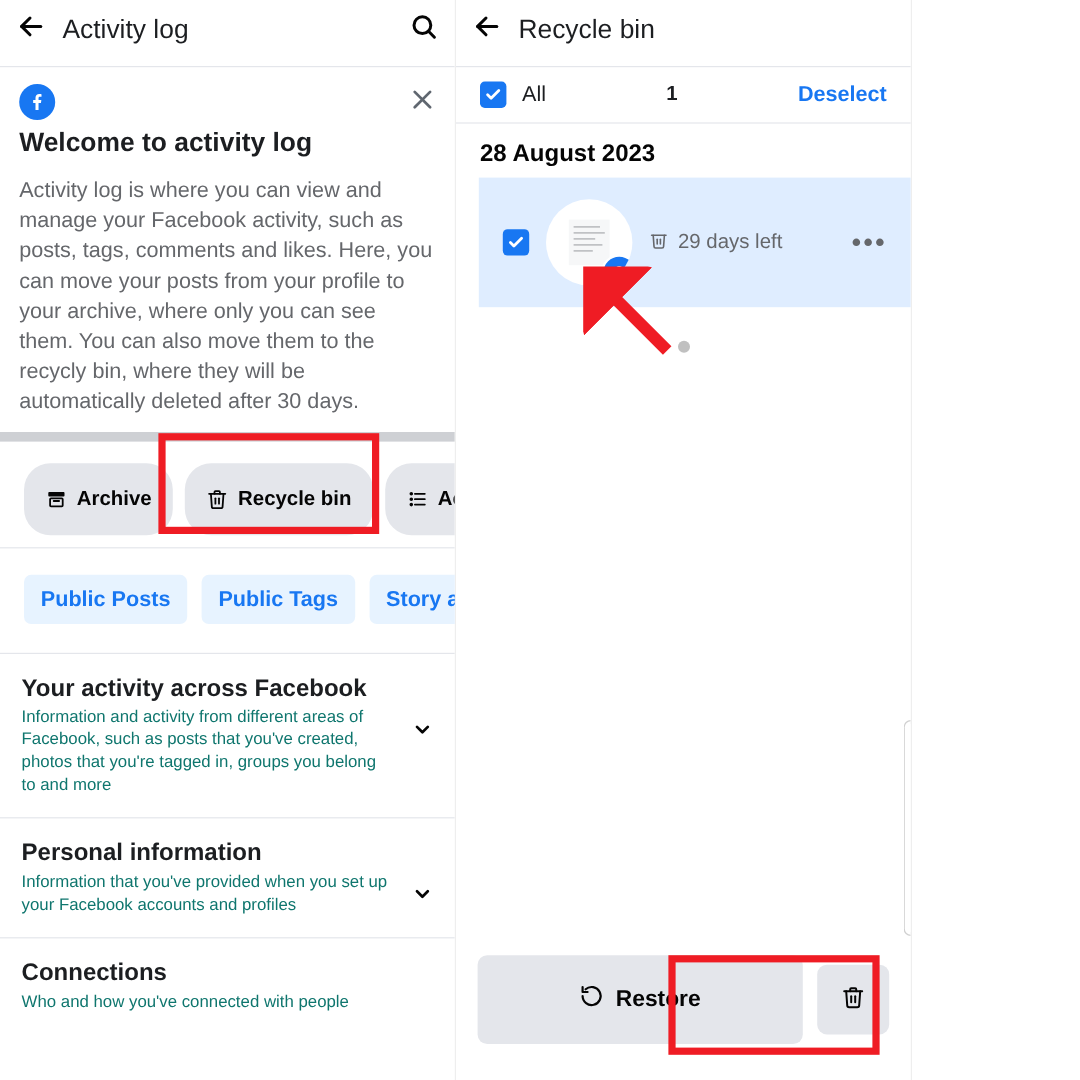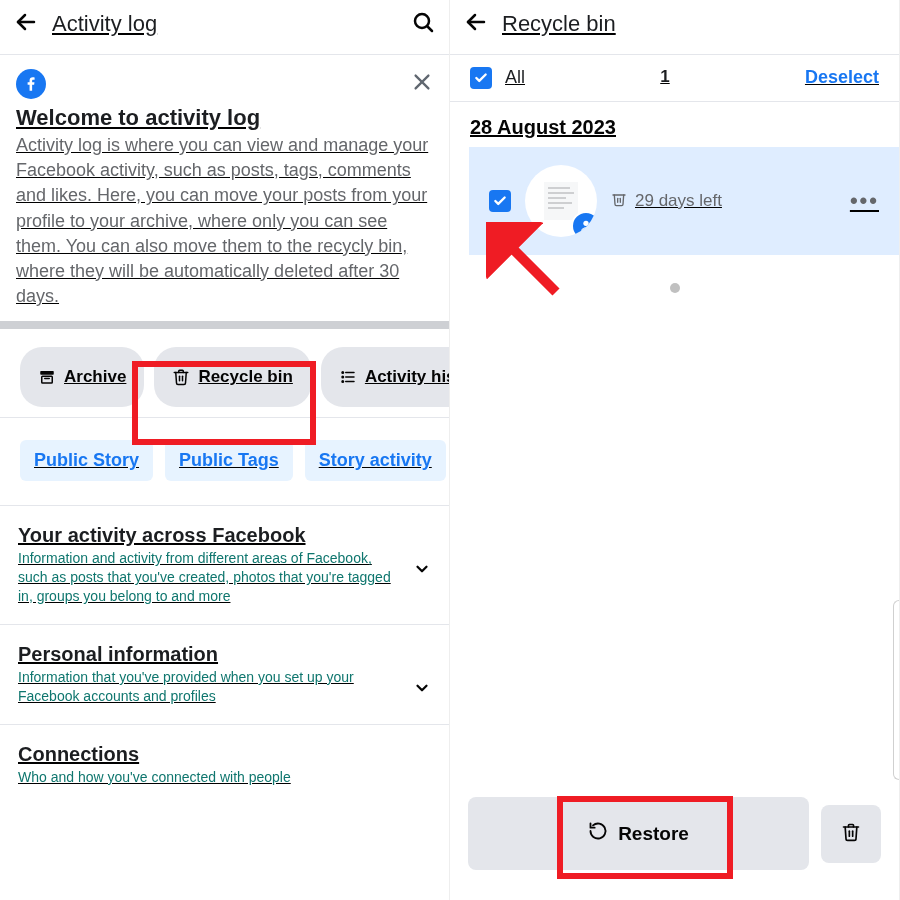--- a/index.html
+++ b/index.html
@@ -5,26 +5,25 @@
     * { box-sizing: border-box; margin: 0; padding: 0; }
     body {
       font-family: -apple-system, BlinkMacSystemFont, "Segoe UI", Helvetica, Arial, sans-serif;
       background: #fff;
       width: 900px;
       height: 900px;
       display: flex;
       overflow: hidden;
     }
     .pane {
-      width: 450px;
+      width: 380px;
       height: 900px;
       position: relative;
       border-right: 1px solid #eee;
       overflow: hidden;
-      text-decoration: underline;
     }
     .pane:last-child { border-right: none; }
 
     
     .topbar {
       display: flex;
       align-items: center;
       padding: 10px 14px 16px 14px;
       gap: 14px;
     }
@@ -54,21 +53,21 @@
       width: 30px; height: 30px; border-radius: 50%;
       background: #1877f2;
       display:flex;align-items:center;justify-content:center;
       color:#fff;font-weight:900;font-size:22px;
     }
     .close-x { font-size: 26px; color: #606770; line-height:1; }
     .hero h1 {
       font-size: 22px;
       font-weight: 700;
       color:#1c1e21;
-      margin: 4px 0 2px 0;
+      margin: 4px 0 14px 0;
     }
     .hero p {
       font-size: 18px;
       color:#65676b;
       line-height: 1.4;
     }
     .sep-thick {
       height: 8px;
       background: #ced0d4;
     }
@@ -316,21 +315,21 @@
             <circle cx="5" cy="12" r="1"></circle>
             <circle cx="5" cy="18" r="1"></circle>
           </svg>
       </span>
       <span>Activity his</span>
     </div>
   </div>
   <div class="sep-thin"></div>
 
   <div class="blue-chips">
-    <div class="bchip">Public Story</div>
+    <div class="bchip">Public Posts</div>
     <div class="bchip">Public Tags</div>
     <div class="bchip">Story activity</div>
   </div>
   <div class="sep-thin"></div>
 
   <div class="section">
     <div class="txt">
       <h2>Your activity across Facebook</h2>
       <p>Information and activity from different areas of Facebook, such as posts that you've created, photos that you're tagged in, groups you belong to and more</p>
     </div>

